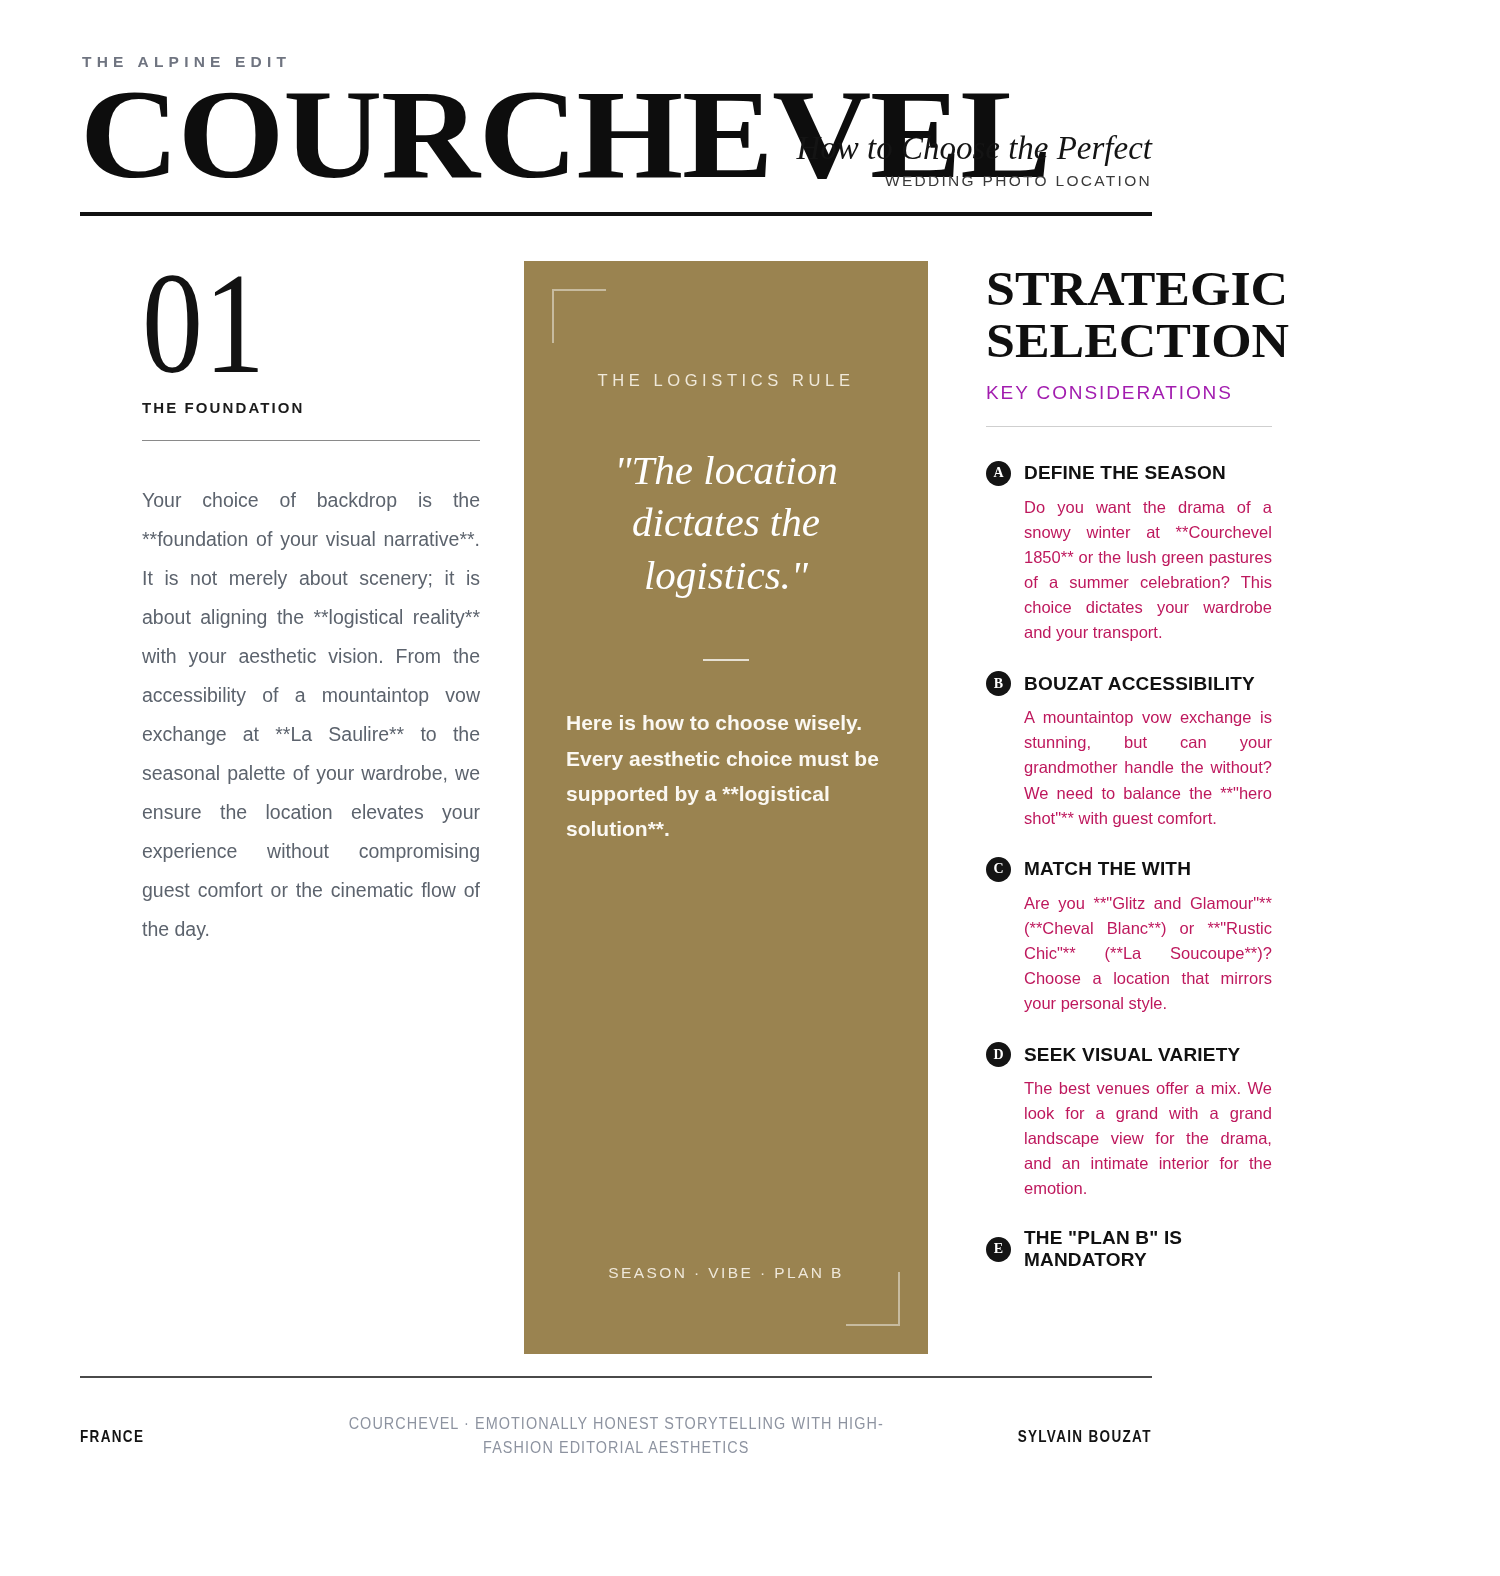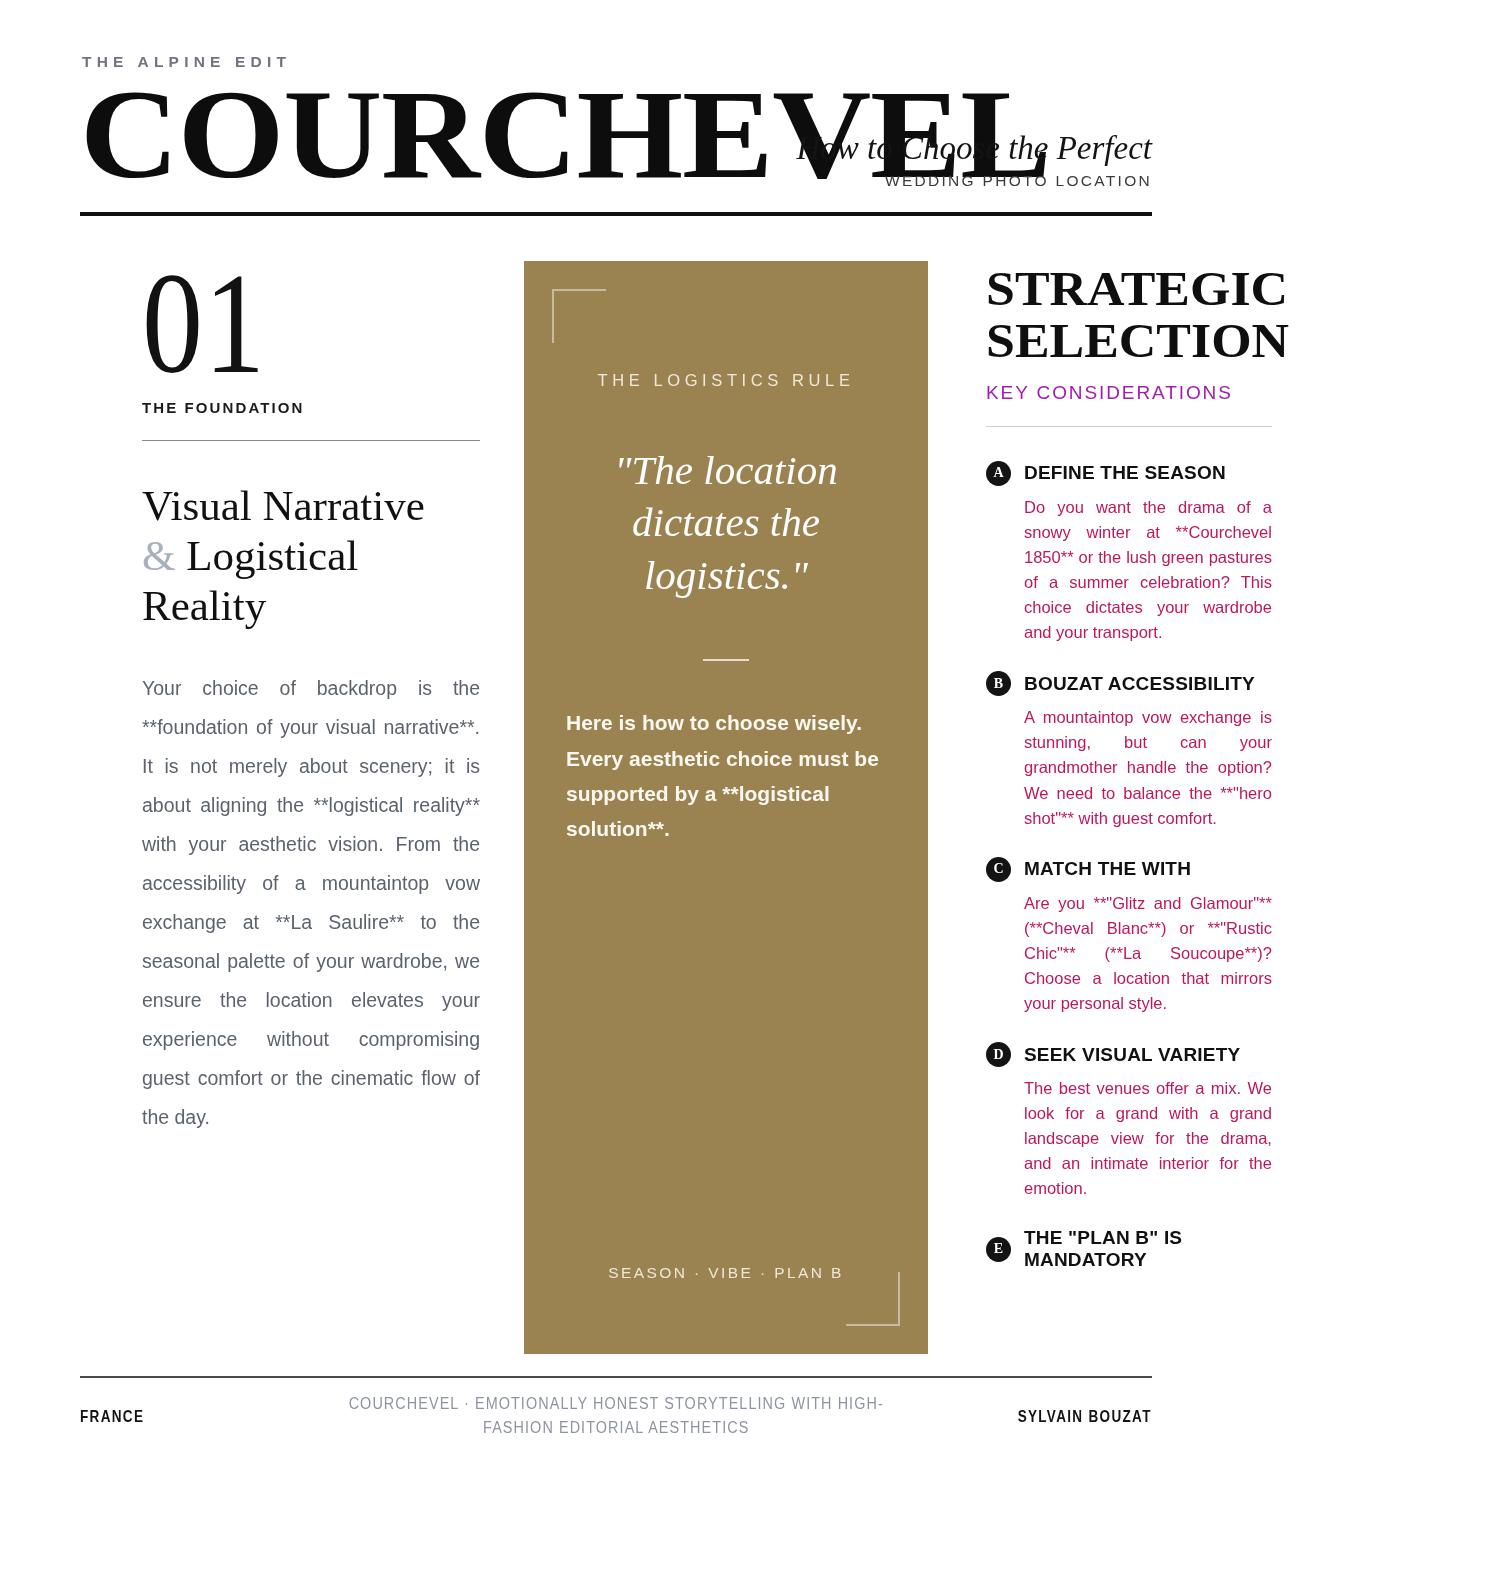--- a/index.html
+++ b/index.html
@@ -282,21 +282,21 @@
   
   .rule-footer {
     height: 2px;
     background: #4a4a4a;
     margin-top: 22px;
   }
   .footer {
     display: flex;
     align-items: center;
     justify-content: flex-start;
-    padding-top: 14px;
+    padding-top: 34px;
   }
   .footer-side {
     font-size: 16.5px;
     font-weight: 700;
     letter-spacing: 1.6px;
     color: #141414;
     width: 300px;
     transform: scaleX(0.82);
   }
   .footer-side.right {
@@ -331,21 +331,20 @@
   </div>
 
   <div class="rule-heavy"></div>
 
   <div class="columns">
 
     <div class="col-left">
       <div class="big-number">01</div>
       <div class="section-label">THE FOUNDATION</div>
       <div class="rule-thin-dark"></div>
-      <h1 class="headline-serif"><span>Visual Narrative</span><br><span class="amp">&amp;</span> <span>Logistical Reality</span></h1>
       <p class="body-justified">Your choice of backdrop is the **foundation of your visual narrative**. It is not merely about scenery; it is about aligning the **logistical reality** with your aesthetic vision. From the accessibility of a mountaintop vow exchange at **La Saulire** to the seasonal palette of your wardrobe, we ensure the location elevates your experience without compromising guest comfort or the cinematic flow of the day.</p>
     </div>
 
     <div class="col-center">
       <div class="corner corner-tl"></div>
       <div class="corner corner-br"></div>
       <div class="panel-eyebrow">THE LOGISTICS RULE</div>
       <div class="pull-quote">"The location dictates the logistics."</div>
       <div class="panel-divider"></div>
       <p class="panel-body">Here is how to choose wisely. Every aesthetic choice must be supported by a **logistical solution**.</p>
@@ -363,21 +362,21 @@
           <div class="item-title">DEFINE THE SEASON</div>
         </div>
         <p class="item-body">Do you want the drama of a snowy winter at **Courchevel 1850** or the lush green pastures of a summer celebration? This choice dictates your wardrobe and your transport.</p>
       </div>
 
       <div class="item">
         <div class="item-head">
           <div class="badge">B</div>
           <div class="item-title">BOUZAT ACCESSIBILITY</div>
         </div>
-        <p class="item-body">A mountaintop vow exchange is stunning, but can your grandmother handle the option? We need to balance the **"hero shot"** with guest comfort.</p>
+        <p class="item-body">A mountaintop vow exchange is stunning, but can your grandmother handle the without? We need to balance the **"hero shot"** with guest comfort.</p>
       </div>
 
       <div class="item">
         <div class="item-head">
           <div class="badge">C</div>
           <div class="item-title">MATCH THE WITH</div>
         </div>
         <p class="item-body">Are you **"Glitz and Glamour"** (**Cheval Blanc**) or **"Rustic Chic"** (**La Soucoupe**)? Choose a location that mirrors your personal style.</p>
       </div>
 

